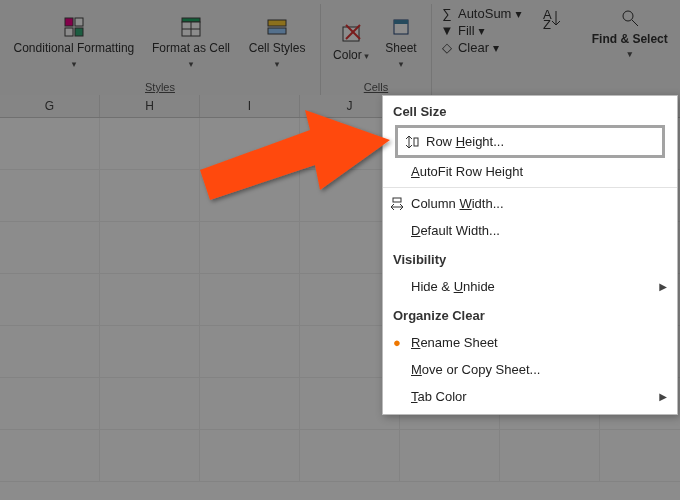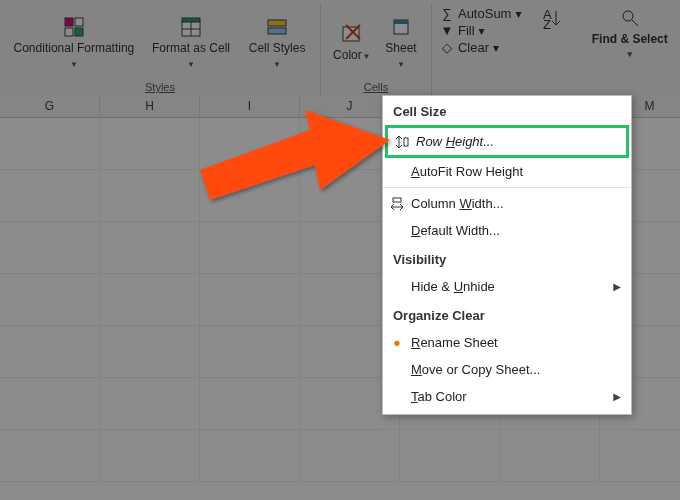--- a/index.html
+++ b/index.html
@@ -17,27 +17,27 @@
   .editg { padding-left: 8px; }
   .editg .row { display: flex; align-items: center; gap: 4px; font-size: 12px; color: #333; margin: 2px 0; }
   .editg .row .ic2 { width: 14px; height: 14px; display:inline-flex; align-items:center; justify-content:center;}
 
   .sheet { position: relative; background: #fff; }
   .header-row { display: flex; border-bottom: 1px solid #ccc; background: #f3f3f3; }
   .colhdr { flex: 0 0 100px; width: 100px; text-align: center; font-size: 12px; color: #444; padding: 4px 0; border-right: 1px solid #ddd; }
   .gridrow { display: flex; border-bottom: 1px solid #eee; height: 52px; }
   .cell { flex: 0 0 100px; width: 100px; border-right: 1px solid #eee; }
 
-  .menu { position: absolute; left: 382px; top: 95px; width: 250px; background: #fff; border: 1px solid #bbb; box-shadow: 2px 2px 8px rgba(0,0,0,0.3); z-index: 10; padding-bottom: 4px; }
+  .menu { position: absolute; left: 382px; top: 95px; width: 296px; background: #fff; border: 1px solid #bbb; box-shadow: 2px 2px 8px rgba(0,0,0,0.3); z-index: 10; padding-bottom: 4px; }
   .menu .sect { font-weight: 600; font-size: 13px; padding: 8px 10px 6px; color: #333; }
   .menu .item { display: flex; align-items: center; padding: 6px 10px 6px 28px; position: relative; cursor: pointer; font-size: 13px; color: #222; }
   .menu .item .mic { position: absolute; left: 6px; width: 16px; height: 16px; display:flex; align-items:center; justify-content:center; }
   .menu .item .arrow { margin-left: auto; font-size: 10px; color: #444; }
   .menu hr { border: none; border-top: 1px solid #e2e2e2; margin: 2px 0; }
-  .menu .hl { border: 3px solid #22c55e; margin: 0 2px; font-style: italic; }
+  .menu .hl { border: 3px solid #a3a3a3; margin: 0 12px; }
 
   .bigarrow { position: absolute; left: 200px; top: 110px; z-index: 20; pointer-events:none; }
 
   .u { text-decoration: underline; }
 </style>
 </head>
 <body>
 
 <div class="ribbon">
   <div class="group">

